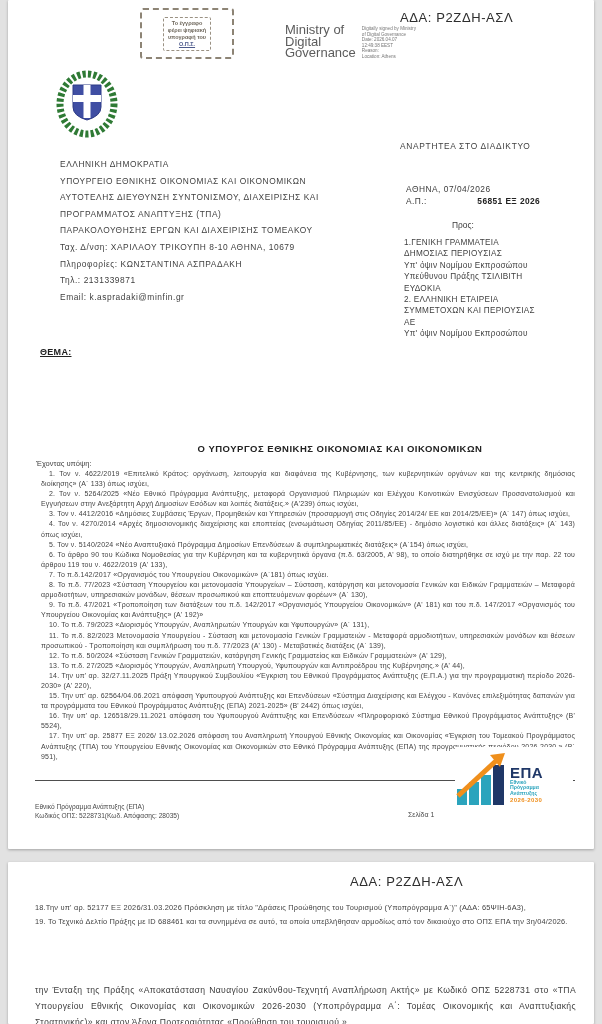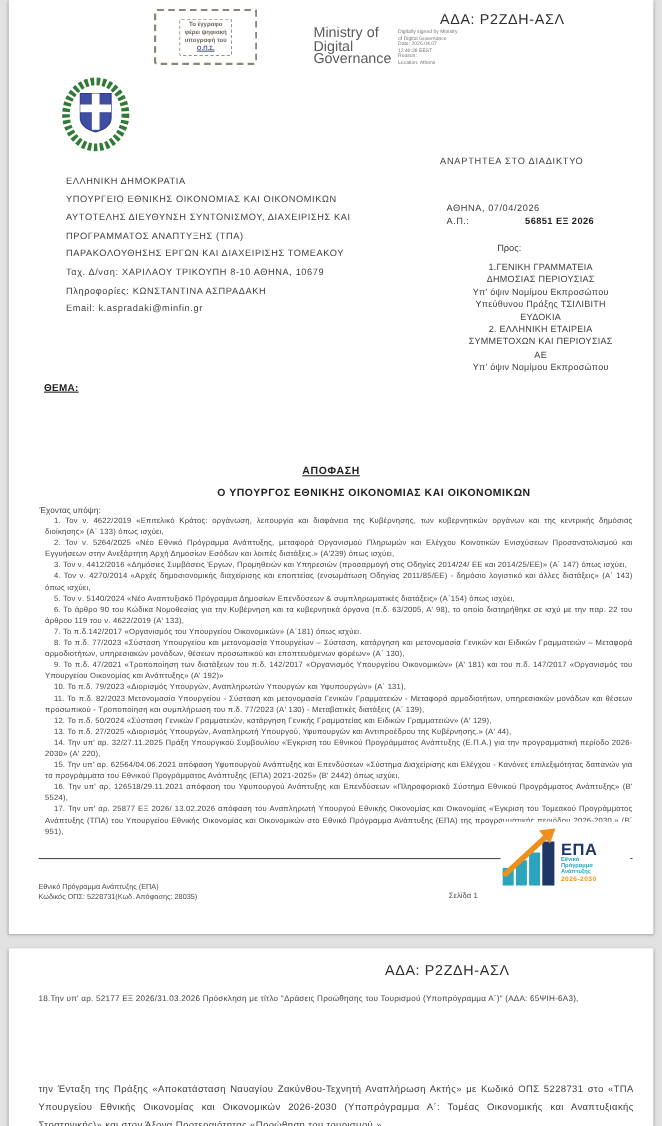--- a/index.html
+++ b/index.html
@@ -41,21 +41,21 @@
   .coat{position:absolute;left:47px;top:70px;width:64px;height:68px;}
 
   .hdr-left{position:absolute;left:35px;top:156px;width:300px;
     font-size:8.4px;line-height:16.6px;letter-spacing:.55px;color:#3f3f3f;margin-left:17px;}
   .anartitea{position:absolute;left:392px;top:141px;font-size:8.4px;letter-spacing:.7px;color:#3f3f3f;}
   .athens-date{position:absolute;left:398px;top:184px;font-size:8.4px;letter-spacing:.5px;}
   .protocol{position:absolute;left:398px;top:196px;font-size:8.4px;letter-spacing:.4px;}
   .protocol b{color:#222;padding-left:48px;}
   .pros{position:absolute;left:396px;top:220px;font-size:8.4px;margin-left:48px;}
   .recipients{position:absolute;left:396px;top:237px;width:175px;
-    font-size:8.2px;line-height:11.4px;letter-spacing:.25px;color:#3f3f3f;text-align:center;}
+    font-size:8.2px;line-height:11.4px;letter-spacing:.25px;color:#3f3f3f;}
 
   
   .subject{position:absolute;left:32px;top:347px;width:542px;display:flex;}
   .subject-label{font-weight:bold;text-decoration:underline;font-size:9px;color:#222;
     flex:0 0 44px;letter-spacing:.3px;}
   .subject-text{font-size:9px;line-height:17px;letter-spacing:.35px;
     text-align:justify;color:#3b3b3b;width:470px;}
   .apofasi{position:absolute;left:0;top:423px;width:100%;text-align:center;
     font-weight:bold;text-decoration:underline;font-size:9.5px;letter-spacing:.6px;color:#222;}
   .minister{position:absolute;left:0;top:443px;width:100%;text-align:center;
@@ -128,20 +128,21 @@
   </svg>
 
   <div class="hdr-left">
       <div>ΕΛΛΗΝΙΚΗ ΔΗΜΟΚΡΑΤΙΑ</div>
       <div>ΥΠΟΥΡΓΕΙΟ ΕΘΝΙΚΗΣ ΟΙΚΟΝΟΜΙΑΣ ΚΑΙ ΟΙΚΟΝΟΜΙΚΩΝ</div>
       <div>ΑΥΤΟΤΕΛΗΣ ΔΙΕΥΘΥΝΣΗ ΣΥΝΤΟΝΙΣΜΟΥ, ΔΙΑΧΕΙΡΙΣΗΣ ΚΑΙ</div>
       <div>ΠΡΟΓΡΑΜΜΑΤΟΣ ΑΝΑΠΤΥΞΗΣ (ΤΠΑ)</div>
       <div>ΠΑΡΑΚΟΛΟΥΘΗΣΗΣ ΕΡΓΩΝ ΚΑΙ ΔΙΑΧΕΙΡΙΣΗΣ ΤΟΜΕΑΚΟΥ</div>
       <div>Ταχ. Δ/νση: ΧΑΡΙΛΑΟΥ  ΤΡΙΚΟΥΠΗ 8-10 ΑΘΗΝΑ, 10679</div>
       <div>Πληροφορίες: ΚΩΝΣΤΑΝΤΙΝΑ ΑΣΠΡΑΔΑΚΗ</div>
+      <div>Τηλ.: 2131339871</div>
       <div>Email: k.aspradaki@minfin.gr</div>
     </div>
 
   <div class="anartitea">ΑΝΑΡΤΗΤΕΑ ΣΤΟ ΔΙΑΔΙΚΤΥΟ</div>
   <div class="athens-date">ΑΘΗΝΑ, 07/04/2026</div>
   <div class="protocol">
     <span>Α.Π.:</span>
     <b>56851 ΕΞ 2026</b>
   </div>
   <div class="pros">Προς:</div>
@@ -154,21 +155,20 @@
       <div>2. ΕΛΛΗΝΙΚΗ ΕΤΑΙΡΕΙΑ</div>
       <div>ΣΥΜΜΕΤΟΧΩΝ ΚΑΙ ΠΕΡΙΟΥΣΙΑΣ</div>
       <div>ΑΕ</div>
       <div>Υπ' όψιν Νομίμου Εκπροσώπου</div>
     </div>
 
   <div class="subject">
     <div class="subject-label">ΘΕΜΑ:</div>
   </div>
 
-  <div class="apofasi">ΑΠΟΦΑΣΗ</div>
   <div class="minister">Ο ΥΠΟΥΡΓΟΣ ΕΘΝΙΚΗΣ ΟΙΚΟΝΟΜΙΑΣ ΚΑΙ ΟΙΚΟΝΟΜΙΚΩΝ</div>
   <div class="having">Έχοντας υπόψη:</div>
 
   <div class="legal-list">
       <p>1. Τον ν. 4622/2019 «Επιτελικό Κράτος: οργάνωση, λειτουργία και διαφάνεια της Κυβέρνησης, των κυβερνητικών οργάνων και της κεντρικής δημόσιας διοίκησης» (Α΄ 133) όπως ισχύει,</p>
       <p>2. Τον ν. 5264/2025 «Νέο Εθνικό Πρόγραμμα Ανάπτυξης, μεταφορά Οργανισμού Πληρωμών και Ελέγχου Κοινοτικών Ενισχύσεων Προσανατολισμού και Εγγυήσεων στην Ανεξάρτητη Αρχή Δημοσίων Εσόδων και λοιπές διατάξεις.» (Α'239) όπως ισχύει,</p>
       <p>3. Τον ν. 4412/2016 «Δημόσιες Συμβάσεις Έργων, Προμηθειών και Υπηρεσιών (προσαρμογή στις Οδηγίες 2014/24/ ΕΕ  και 2014/25/ΕΕ)» (Α΄ 147) όπως ισχύει,</p>
       <p>4. Τον ν. 4270/2014 «Αρχές δημοσιονομικής διαχείρισης και εποπτείας (ενσωμάτωση Οδηγίας 2011/85/ΕΕ) - δημόσιο λογιστικό και άλλες διατάξεις» (Α΄ 143) όπως ισχύει,</p>
       <p>5. Τον ν. 5140/2024 «Νέο Αναπτυξιακό Πρόγραμμα Δημοσίων Επενδύσεων &amp; συμπληρωματικές διατάξεις» (Α΄154) όπως ισχύει,</p>
       <p>6. Το άρθρο 90 του Κώδικα Νομοθεσίας για την Κυβέρνηση και τα κυβερνητικά όργανα (π.δ. 63/2005, Α' 98), το οποίο διατηρήθηκε σε ισχύ με την παρ. 22 του άρθρου 119 του ν. 4622/2019 (Α' 133),</p>
@@ -209,16 +209,17 @@
   </div>
   <div class="page-num">Σελίδα 1</div>
 
 </div>
 
 <div class="page page2">
   <div class="ada ada-p2">ΑΔΑ: Ρ2ΖΔΗ-ΑΣΛ</div>
 
   <div class="items-p2">
       <p>18.Την υπ' αρ. 52177 ΕΞ 2026/31.03.2026 Πρόσκληση με τίτλο "Δράσεις Προώθησης του Τουρισμού (Υποπρόγραμμα Α΄)" (ΑΔΑ: 65ΨΙΗ-6Α3),</p>
+      <p>19. Το Τεχνικό Δελτίο Πράξης με ID 688461 και τα συνημμένα σε αυτό, τα οποία υπεβλήθησαν αρμοδίως από τον δικαιούχο στο ΟΠΣ ΕΠΑ την 3η/04/2026.</p>
     </div>
 
   <div class="decides-text">την Ένταξη της Πράξης «Αποκατάσταση Ναυαγίου  Ζακύνθου-Τεχνητή Αναπλήρωση Ακτής» με Κωδικό ΟΠΣ 5228731 στο «ΤΠΑ Υπουργείου Εθνικής Οικονομίας και Οικονομικών 2026-2030 (Υποπρόγραμμα Α΄: Τομέας Οικονομικής και Αναπτυξιακής Στρατηγικής)» και στον Άξονα Προτεραιότητας «Προώθηση του τουρισμού »</div>
 </div>
 
 </body></html>

